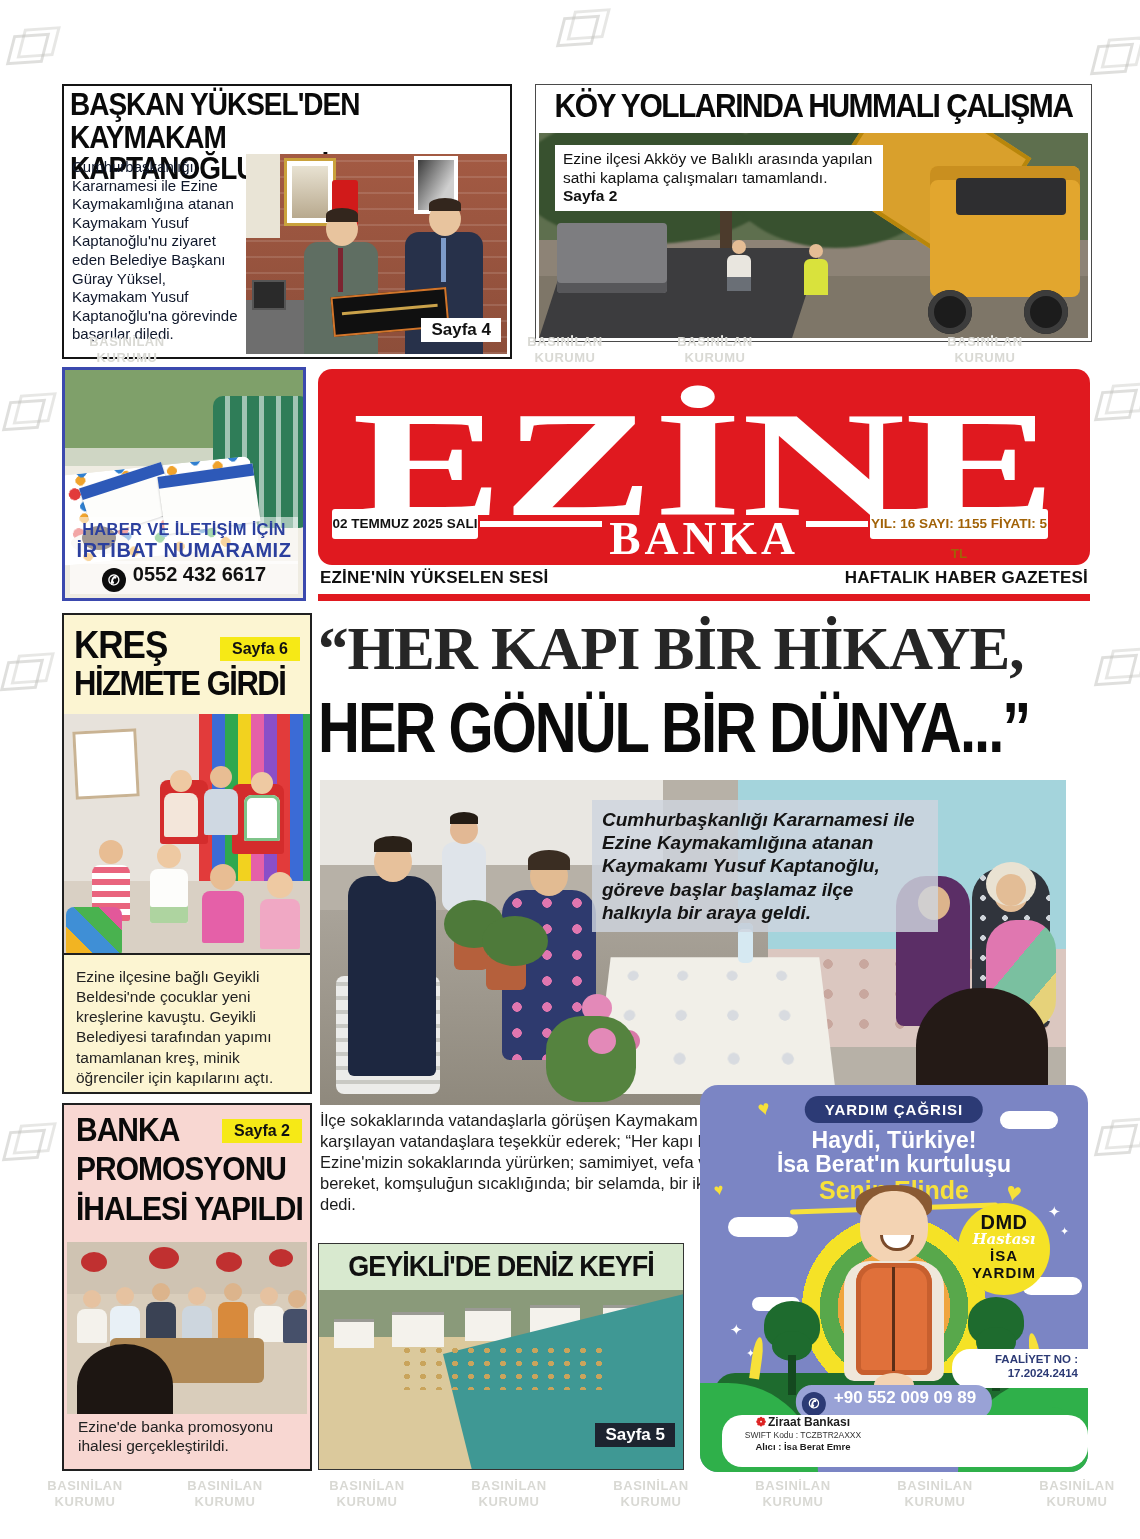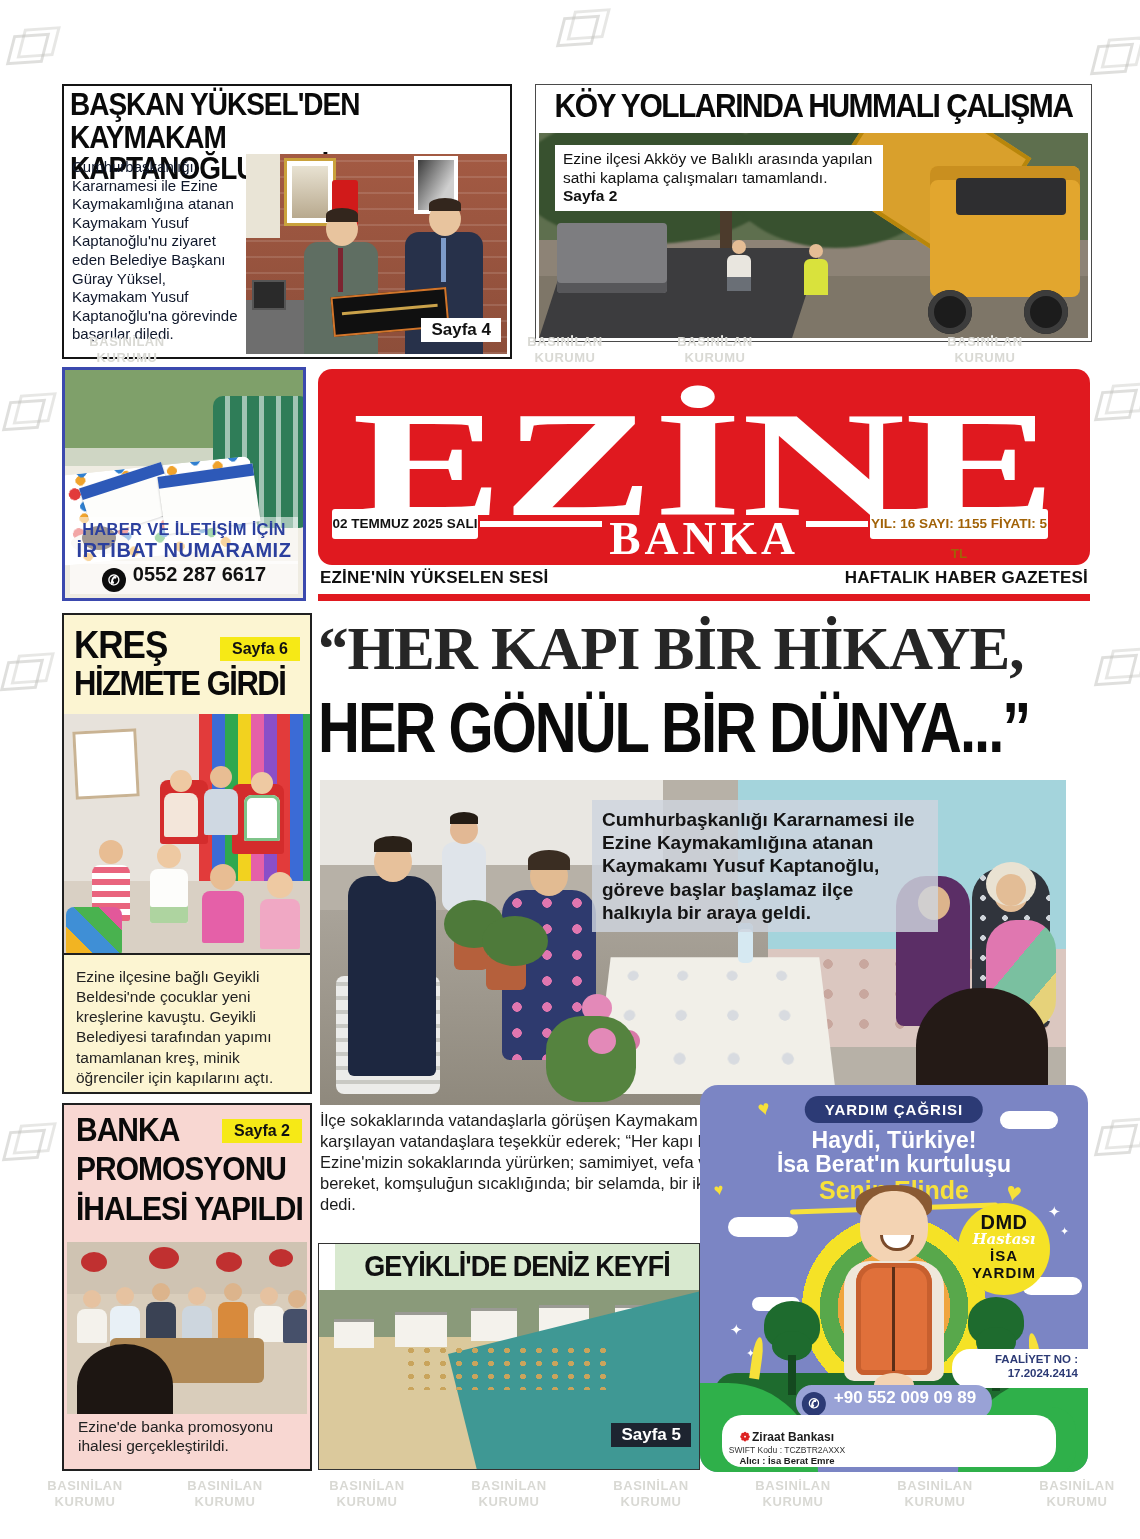--- a/index.html
+++ b/index.html
@@ -115,21 +115,21 @@
   .kid .body{margin:1px auto 0;border-radius:8px 8px 2px 2px;}
   .k-toys{position:absolute;left:2px;bottom:8px;width:56px;height:52px;
      background:linear-gradient(45deg,#f2b422 0 30%,#3f8fd6 30% 55%,#49b24f 55% 78%,#e2589a 78%);border-radius:8px;}
   .kres-cap{position:absolute;left:0;right:0;bottom:0;height:125px;padding:12px 10px 0 12px;
             font-size:15.5px;line-height:1.3;color:#222;background:#fcf5d2;border-top:2px solid #202020;}
   
   .mh1{left:318px;top:614px;width:774px;font-family:"Liberation Serif",serif;font-weight:bold;
        font-size:61px;letter-spacing:-1px;color:#262626;white-space:nowrap;z-index:2;}
   .mh2{left:318px;top:686px;width:774px;font-weight:800;font-size:58px;letter-spacing:-2px;color:#0b0b0b;
        transform:scaleY(1.22);transform-origin:center top;white-space:nowrap;z-index:2;}
-  .mphoto{left:320px;top:780px;width:746px;height:325px;overflow:hidden;z-index:2;background:#b7b1a7;}
+  .mphoto{left:320px;top:780px;width:746px;height:325px;overflow:hidden;z-index:2;background:#b7b1a7;font-style:italic;}
   .mp-wall{position:absolute;left:0;top:0;width:46%;height:26%;background:#e9e7e2;}
   .mp-teal{position:absolute;right:0;top:0;width:44%;height:58%;background:#a4d4dc;}
   .mp-couch{position:absolute;right:0;top:52%;width:44%;height:30%;background:#dbc7c0;
             background-image:radial-gradient(circle 5px,#c8a79e 90%,transparent);background-size:36px 30px;}
   .mp-ground{position:absolute;left:0;bottom:0;width:60%;height:60%;background:linear-gradient(#a9a399,#8f897d);}
   .mp-chair{position:absolute;background:#ececea;border-radius:8px;
             background-image:repeating-linear-gradient(0deg,transparent 0 10px,#c9c9c4 10px 14px);}
   .mp-table{position:absolute;left:38%;top:52%;width:30%;height:44%;background:#f1efe8;transform:perspective(300px) rotateX(18deg);
             background-image:radial-gradient(circle 6px,#d8dbe0 90%,transparent);background-size:52px 44px;}
   .mp-bottle{position:absolute;left:56%;top:44%;width:15px;height:40px;background:#d6e9f2;border-radius:5px;box-shadow:inset 0 6px 0 #9fc3d4;}
@@ -145,21 +145,21 @@
   .banka .hl{padding:4px 0 0 12px;font-size:30px;line-height:1.18;color:#0a0a0a;}
   .banka .badge-yellow{position:absolute;right:8px;top:14px;}
   .banka-photo{position:absolute;left:3px;right:3px;top:137px;height:172px;overflow:hidden;
                background:linear-gradient(#cfc3b2 0 30%,#d9cdbb 30% 100%);}
   .b-flower{position:absolute;border-radius:50%;background:#c03030;}
   .b-table{position:absolute;left:18%;bottom:18%;width:64%;height:26%;background:#b08956;border-radius:6px;}
   .b-fg{position:absolute;left:4%;bottom:-8%;width:96px;height:84px;border-radius:50% 50% 0 0;background:#1d1612;}
   .banka-cap{position:absolute;left:0;right:0;bottom:0;height:52px;padding:8px 10px 0 14px;
              font-size:15.5px;line-height:1.25;color:#222;}
   
-  .gey{left:318px;top:1243px;width:364px;height:225px;border:1px solid #333;z-index:2;padding-left:16px;}
+  .gey{left:318px;top:1243px;width:364px;height:225px;border:1px solid #333;z-index:2;}
   .gey-head{height:46px;background:#d8e9cf;text-align:center;}
   .gey-head .hl{padding-top:5px;font-size:27px;letter-spacing:-1px;color:#101010;}
   .gey-photo{position:absolute;left:0;right:0;top:46px;bottom:0;overflow:hidden;background:#dbc99c;}
   .g-hills{position:absolute;left:0;top:0;width:100%;height:26%;background:#8a9a7a;}
   .g-house{position:absolute;background:#f4f2ec;box-shadow:0 -3px 0 #9a9a94;}
   .g-sea{position:absolute;left:34%;top:36%;width:90%;height:110%;background:#3f9894;transform:rotate(-14deg);transform-origin:left top;}
   .g-umb{position:absolute;left:22%;top:30%;width:56%;height:26%;
          background-image:radial-gradient(circle 3px,#c9a45c 90%,transparent);background-size:16px 13px;}
   .g-badge{position:absolute;right:8px;bottom:22px;background:#1d2430;color:#fff;font-weight:bold;font-size:17px;padding:2px 10px;}
   
@@ -196,21 +196,21 @@
   .dmd .d2{font-family:"DejaVu Serif",serif;font-style:italic;font-weight:bold;color:#fff;font-size:15px;margin-top:-4px;}
   .dmd .d3{font-weight:bold;font-size:15px;letter-spacing:1px;margin-top:-1px;}
   .dmd .d4{font-weight:bold;font-size:15px;letter-spacing:1px;}
   .faal{position:absolute;right:0;top:264px;width:126px;height:36px;background:#fff;border-radius:18px 0 0 18px;
         text-align:right;padding:3px 10px 0 0;color:#2c3a75;font-weight:800;font-size:11.5px;line-height:1.25;}
   .ad-phone{position:absolute;left:50%;transform:translateX(-50%);top:300px;background:#99a2d6;border-radius:16px;
             padding:3px 16px 3px 6px;color:#fff;font-weight:800;font-size:17px;white-space:nowrap;}
   .ad-phone .ico{display:inline-block;width:24px;height:24px;line-height:24px;border-radius:50%;background:#2c3a75;
                  color:#fff;text-align:center;font-size:13px;vertical-align:-5px;margin-right:8px;}
   .bankbox{position:absolute;left:22px;top:330px;width:322px;height:52px;background:#fff;border-radius:20px;
-           display:flex;align-items:flex-end;padding:0 6px;}
+           display:flex;align-items:flex-start;padding:0 22px;}
   .bankgreen{position:absolute;left:336px;top:322px;width:40px;height:68px;background:#2fb04a;border-radius:0 24px 24px 0;}
   .bb-left{width:118px;text-align:center;line-height:1.25;}
   .bb-left .bn{font-weight:800;font-size:12px;color:#1c1c1c;}
   .bb-left .bn .logo{color:#d22;font-size:12px;margin-right:2px;}
   .bb-left .sw{font-size:8.5px;color:#333;}
   .bb-left .al{font-size:9.5px;color:#1c1c1c;font-weight:bold;}
   .bb-right{flex:1;line-height:1.4;}
   .bb-right .row{font-size:11px;color:#444;white-space:nowrap;}
   .bb-right .cur{display:inline-block;width:14px;font-weight:bold;color:#222;}
 </style>
@@ -316,21 +316,21 @@
         <i></i>
       </div>
     <div class="c-cup">
         <i></i>
       </div>
     <div class="c-overlay">
       <div class="l1">HABER VE İLETİŞİM İÇİN</div>
       <div class="l2">İRTİBAT NUMARAMIZ</div>
     </div>
     <div class="c-phone">
-      <span class="ico">✆</span><span>0552 287 6617</span>
+      <span class="ico">✆</span><span>0552 432 6617</span>
     </div>
   </section>
 
   <section class="card mast" style="background:#e0191f;">
     <svg width="740" height="158">
       <text x="370" y="146" text-anchor="middle" textLength="704" lengthAdjust="spacingAndGlyphs" font-family="Liberation Serif, serif" font-weight="bold" font-size="150" fill="#ffffff">EZİNE</text>
     </svg>
     <div class="mast-pusula">BANKA</div>
     <div class="mast-datebox">02 TEMMUZ 2025 SALI</div>
     <div class="mast-line" style="left:162px;width:122px;"></div>

